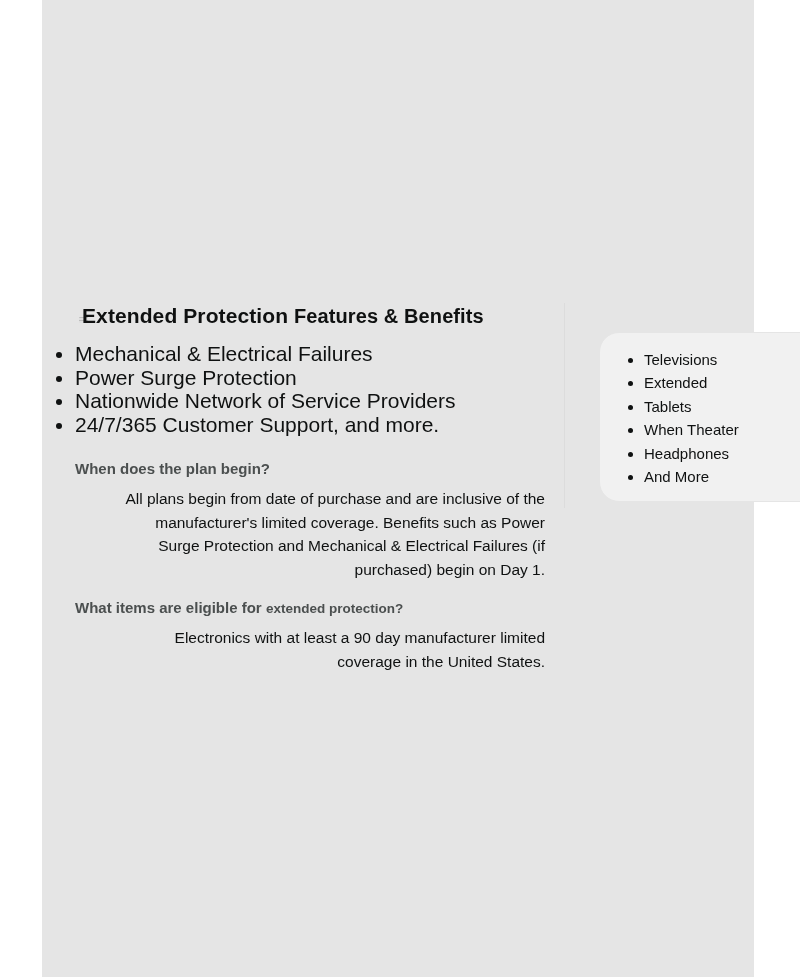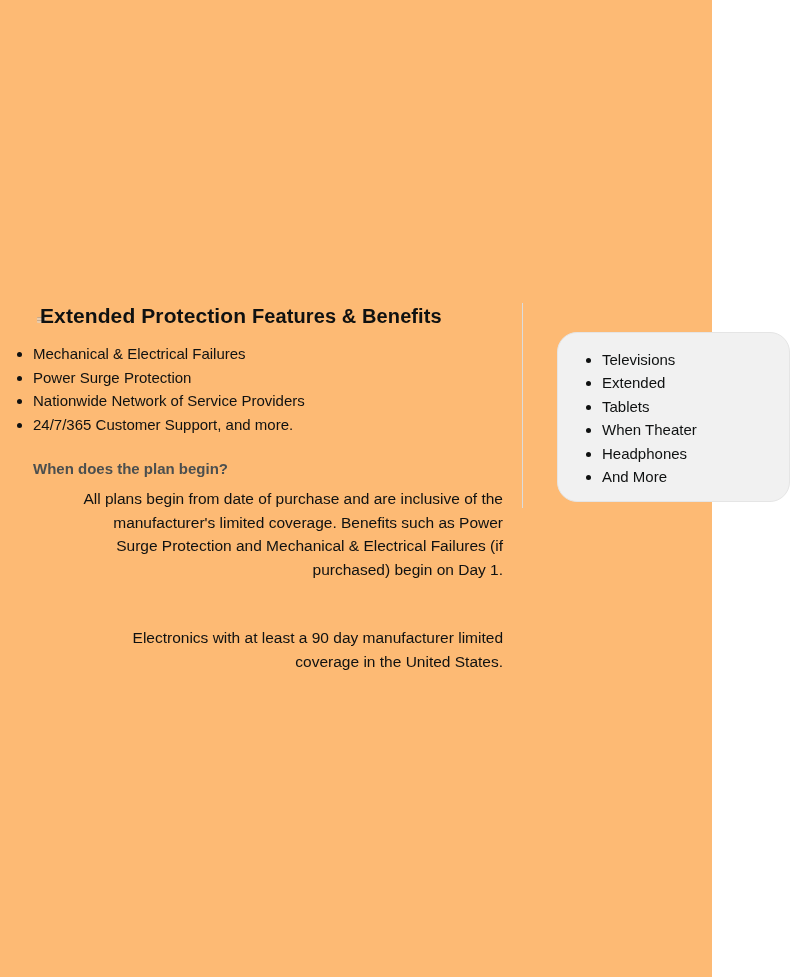--- a/index.html
+++ b/index.html
@@ -9,21 +9,22 @@
     width: 800px;
     height: 977px;
     overflow: hidden;
     font-family: "Liberation Sans", sans-serif;
     -webkit-font-smoothing: antialiased;
   }
   .stage {
     position: relative;
     width: 712px;
     height: 977px;
-    background: #fdba74;
+    background: #e5e5e5;
+    margin-left: 42px;
   }
   .abs { position: absolute; }
 
   
   .main-heading {
     left: 40px;
     top: 303px;
     font-size: 21px;
     line-height: 26px;
     color: #0f1111;
@@ -43,21 +44,21 @@
     border-radius: 1px;
   }
 
   ul.benefits {
     left: 18px;
     top: 342px;
     margin: 0;
     padding: 0 0 0 15px;
     list-style: disc outside;
     color: #0f1111;
-    font-size: 15px;
+    font-size: 21px;
     line-height: 23.5px;
     width: 480px;
   }
   ul.benefits li { padding: 0; margin: 0; }
 
   .faq-q {
     left: 33px;
     color: #4b4f4f;
     font-weight: 700;
     font-size: 15px;
@@ -139,20 +140,23 @@
     </ul>
 
   <div class="abs faq-q faq-q1">
     <span>When does the plan begin?</span><span class="q-sub"></span>
   </div>
   <div class="abs faq-a faq-a1">All plans begin from date of purchase and are inclusive of the
 manufacturer's limited coverage. Benefits such as Power
 Surge Protection and Mechanical &amp; Electrical Failures (if
 purchased) begin on Day 1.</div>
 
+  <div class="abs faq-q faq-q2">
+    <span>What items are eligible for </span><span class="q-sub">extended protection?</span>
+  </div>
   <div class="abs faq-a faq-a2">Electronics with at least a 90 day manufacturer limited
 coverage in the United States.</div>
 
   <div class="abs v-divider"></div>
 
 
   <div class="abs covered-box">
     <ul class="products">
         <li>Televisions</li>
         <li>Extended</li>

